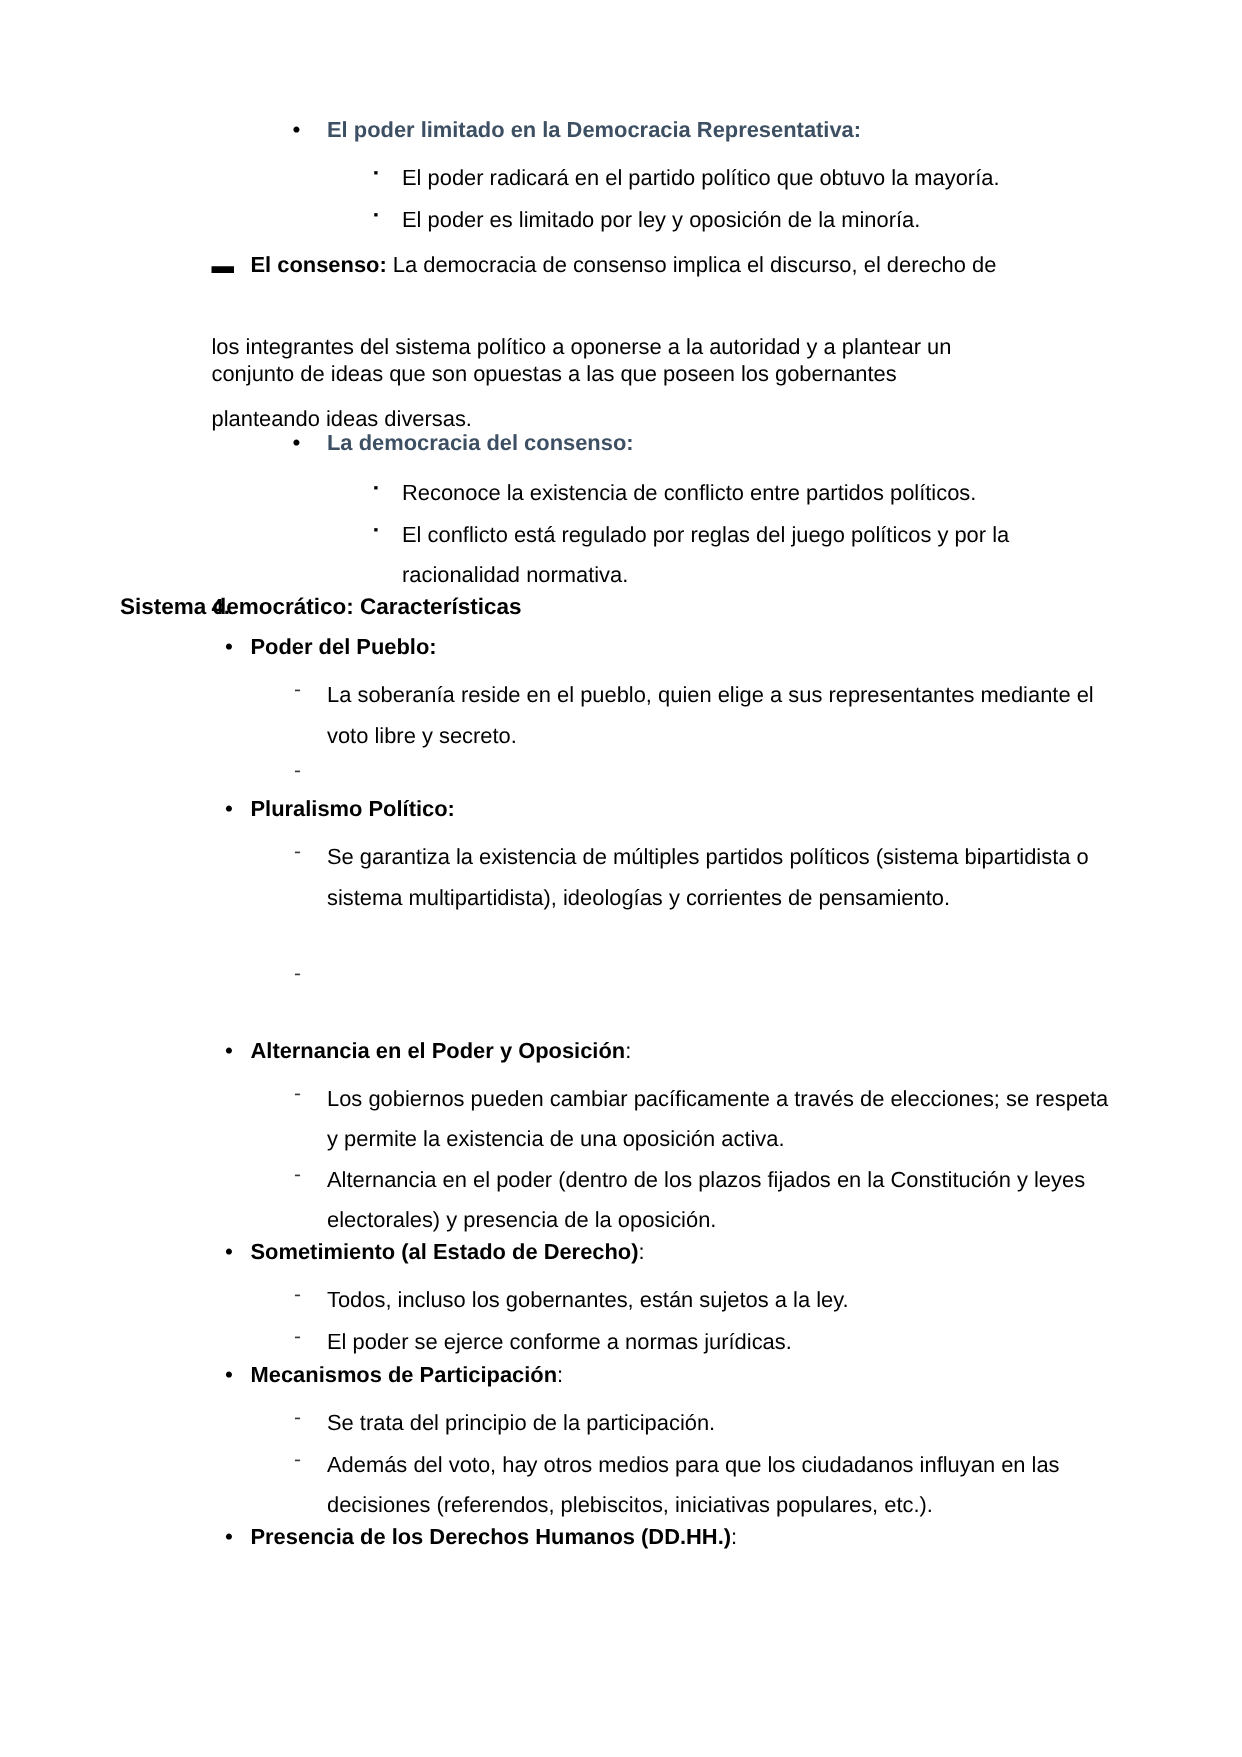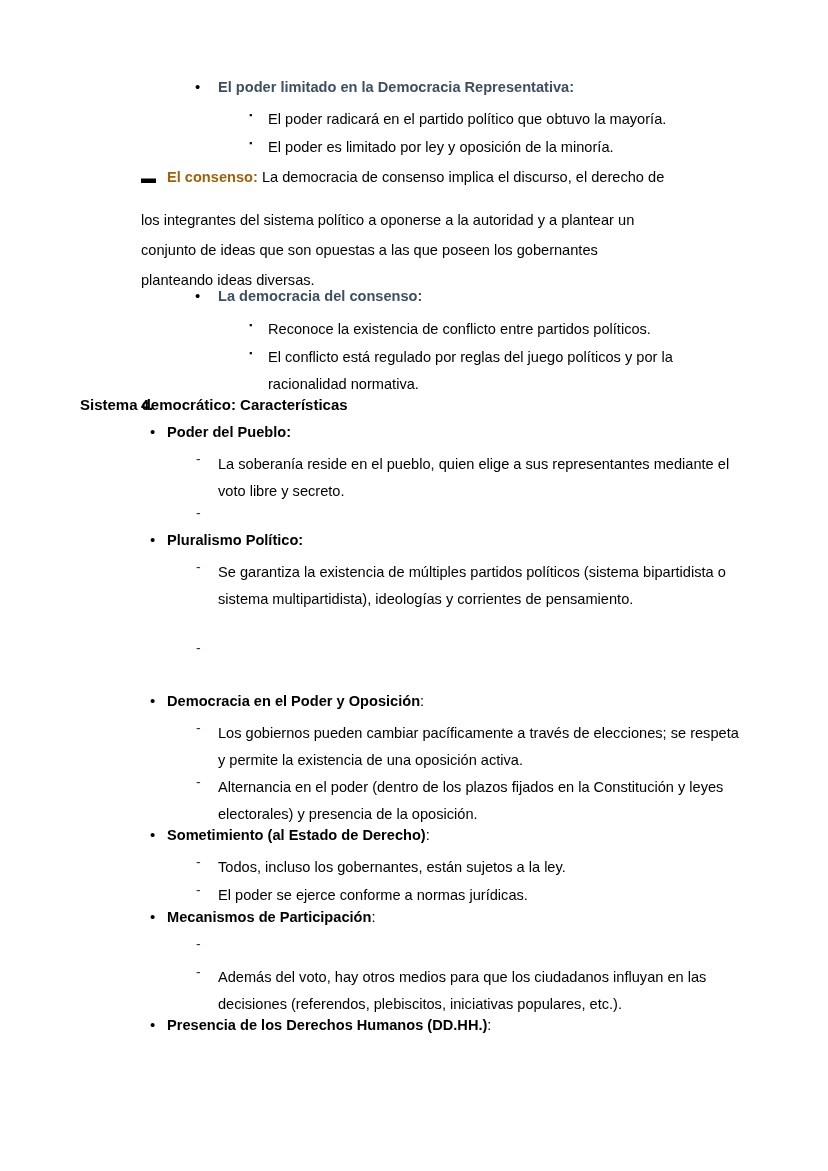--- a/index.html
+++ b/index.html
@@ -113,21 +113,21 @@
     line-height: 26.5px;
   }
 
   
   .hd-link {
     color: #3d4f63;
     font-weight: bold;
     text-underline-offset: 2px;
   }
   .green-bold {
-    color: #a16207;
+    color: #000000;
     font-weight: bold;
   }
   .bold { font-weight: bold; }
 </style>
 </head>
 <body>
 
 <div class="page">
   <div class="content" id="doc-content">
       <div class="row lvl-b2" style="position: absolute; left: 0px; right: 0px; top: 10px;">
@@ -139,21 +139,21 @@
         <span class="txt">El poder radicará en el partido político que obtuvo la mayoría.</span>
       </div>
       <div class="row lvl-sq" style="position: absolute; left: 0px; right: 0px; top: 64px;">
         <span class="marker">▪</span>
         <span class="txt">El poder es limitado por ley y oposición de la minoría.</span>
       </div>
       <div class="row lvl-dash" style="position: absolute; left: 0px; right: 0px; top: 100px;">
         <span class="marker">▬</span>
         <span class="txt"><span class="green-bold">El consenso:</span><span> La democracia de consenso implica el discurso, el derecho de</span></span>
       </div>
-      <div class="row para" style="position: absolute; left: 0px; right: 0px; top: 133px;">
+      <div class="row para" style="position: absolute; left: 0px; right: 0px; top: 145px;">
         <span class="txt">los integrantes del sistema político a oponerse a la autoridad y a plantear un</span>
       </div>
       <div class="row para" style="position: absolute; left: 0px; right: 0px; top: 163px;">
         <span class="txt">conjunto de ideas que son opuestas a las que poseen los gobernantes</span>
       </div>
       <div class="row para" style="position: absolute; left: 0px; right: 0px; top: 193px;">
         <span class="txt">planteando ideas diversas.</span>
       </div>
       <div class="row lvl-b2" style="position: absolute; left: 0px; right: 0px; top: 219px;">
         <span class="marker">•</span>
@@ -188,21 +188,21 @@
       </div>
       <div class="row lvl-d2" style="position: absolute; left: 0px; right: 0px; top: 489px;">
         <span class="marker">-</span>
         <span class="txt">Se garantiza la existencia de múltiples partidos políticos (sistema bipartidista o sistema multipartidista), ideologías y corrientes de pensamiento.</span>
       </div>
       <div class="row lvl-d2" style="position: absolute; left: 0px; right: 0px; top: 570px;">
         <span class="marker">-</span>
       </div>
       <div class="row lvl-b1" style="position: absolute; left: 0px; right: 0px; top: 624px;">
         <span class="marker">•</span>
-        <span class="txt"><span class="bold">Democracia en el Poder y Oposición</span><span style="font-weight: normal;">:</span></span>
+        <span class="txt"><span class="bold">Alternancia en el Poder y Oposición</span><span style="font-weight: normal;">:</span></span>
       </div>
       <div class="row lvl-d2" style="position: absolute; left: 0px; right: 0px; top: 650px;">
         <span class="marker">-</span>
         <span class="txt">Los gobiernos pueden cambiar pacíficamente a través de elecciones; se respeta y permite la existencia de una oposición activa.</span>
       </div>
       <div class="row lvl-d2" style="position: absolute; left: 0px; right: 0px; top: 704px;">
         <span class="marker">-</span>
         <span class="txt">Alternancia en el poder (dentro de los plazos fijados en la Constitución y leyes electorales) y presencia de la oposición.</span>
       </div>
       <div class="row lvl-b1" style="position: absolute; left: 0px; right: 0px; top: 758px;">
@@ -216,20 +216,21 @@
       <div class="row lvl-d2" style="position: absolute; left: 0px; right: 0px; top: 812px;">
         <span class="marker">-</span>
         <span class="txt">El poder se ejerce conforme a normas jurídicas.</span>
       </div>
       <div class="row lvl-b1" style="position: absolute; left: 0px; right: 0px; top: 840px;">
         <span class="marker">•</span>
         <span class="txt"><span class="bold">Mecanismos de Participación</span><span style="font-weight: normal;">:</span></span>
       </div>
       <div class="row lvl-d2" style="position: absolute; left: 0px; right: 0px; top: 866px;">
         <span class="marker">-</span>
+        <span class="txt">Se trata del principio de la participación.</span>
       </div>
       <div class="row lvl-d2" style="position: absolute; left: 0px; right: 0px; top: 894px;">
         <span class="marker">-</span>
         <span class="txt">Además del voto, hay otros medios para que los ciudadanos influyan en las decisiones (referendos, plebiscitos, iniciativas populares, etc.).</span>
       </div>
       <div class="row lvl-b1" style="position: absolute; left: 0px; right: 0px; top: 948px;">
         <span class="marker">•</span>
         <span class="txt"><span class="bold">Presencia de los Derechos Humanos (DD.HH.)</span><span style="font-weight: normal;">:</span></span>
       </div>
     </div>

